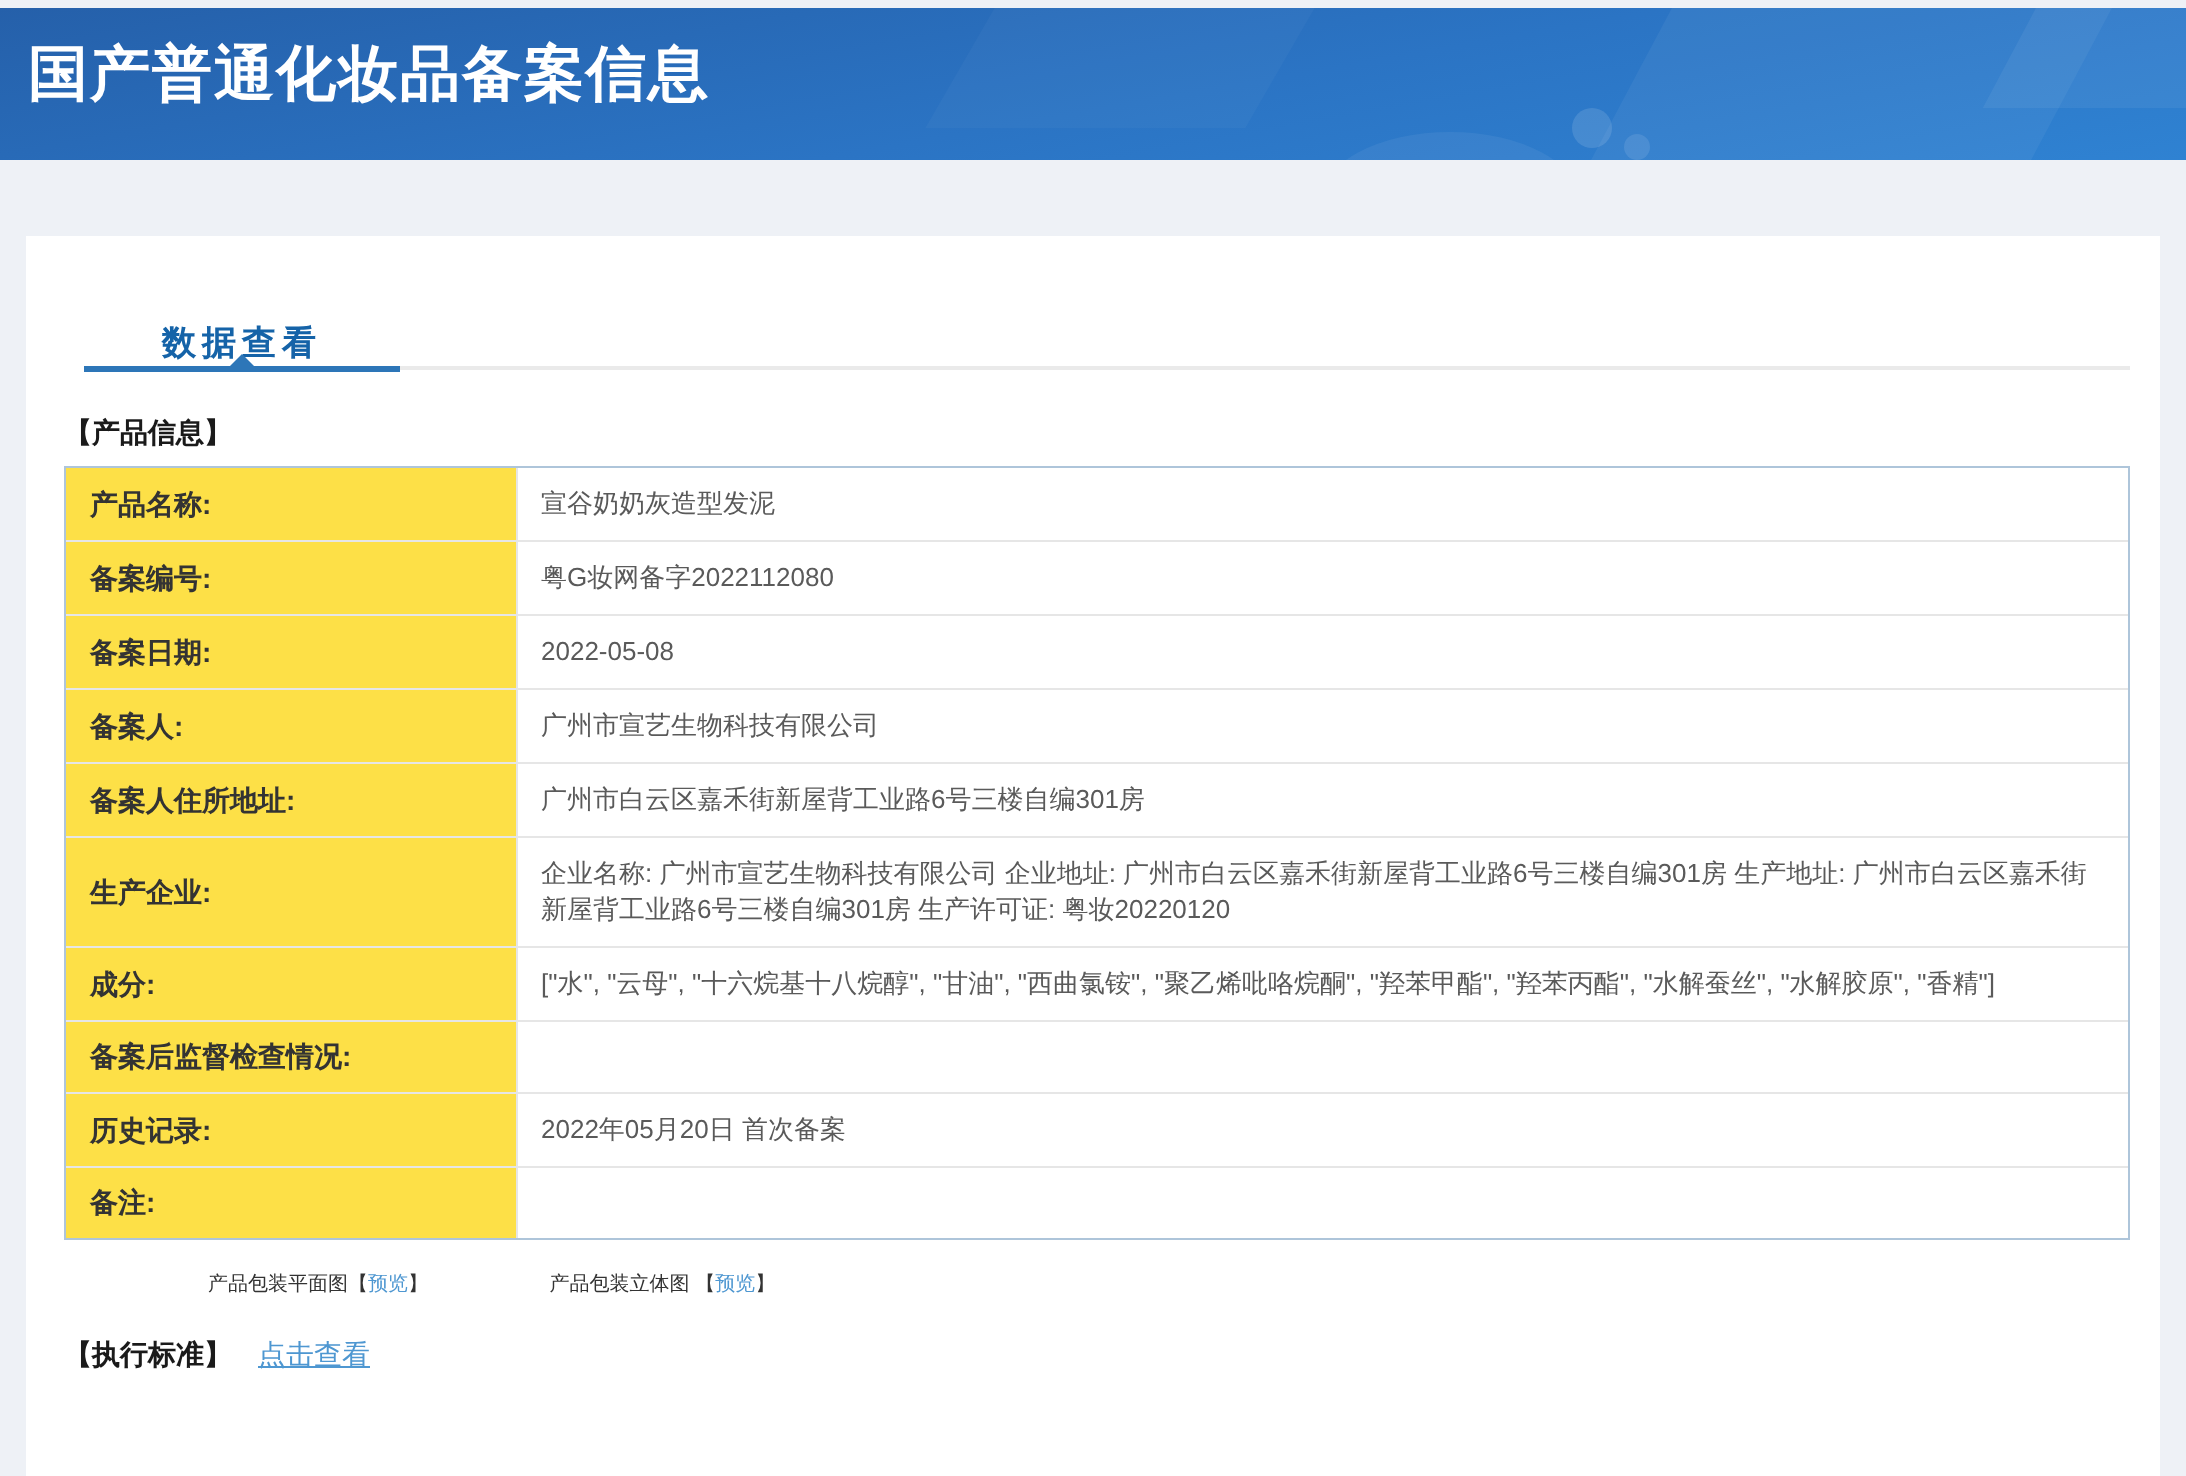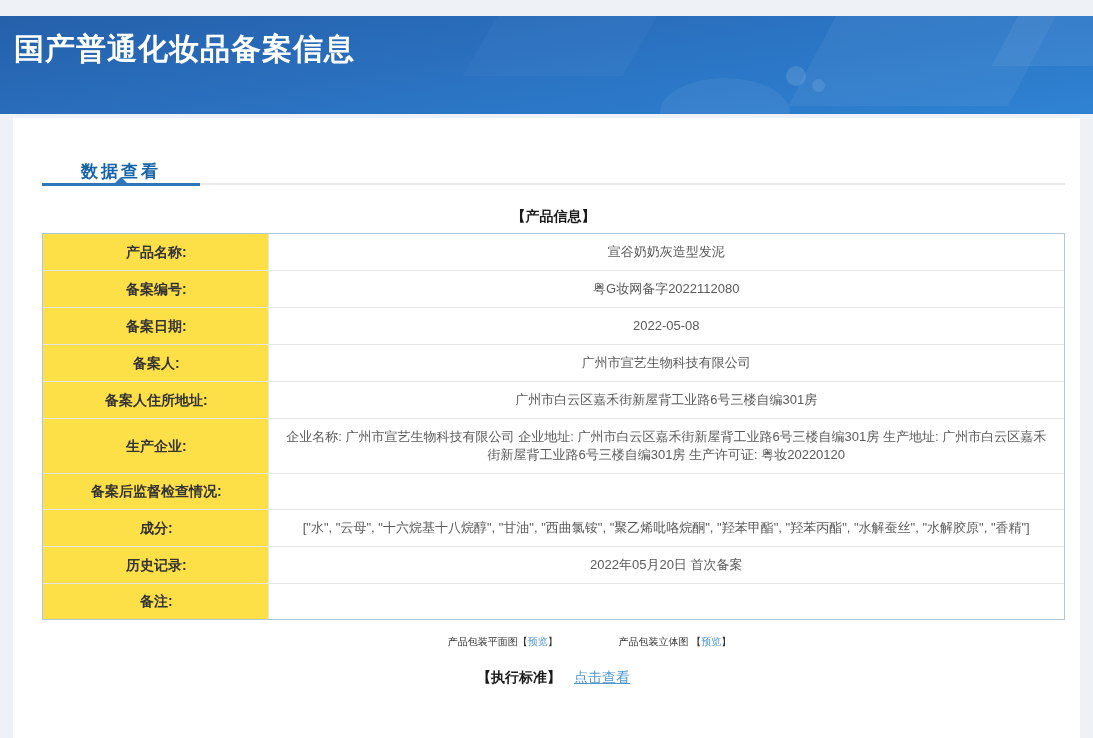--- a/index.html
+++ b/index.html
@@ -6,21 +6,21 @@
   html, body {
     width: 1093px; height: 738px;
     background: #eef1f6;
     font-family: "Liberation Sans", "DejaVu Sans", sans-serif;
     overflow: hidden;
     position: relative;
   }
 
   
   .banner {
-    position: absolute; top: 16px; left: 0; width: 1093px; height: 98px;
+    position: absolute; top: 4px; left: 0; width: 1093px; height: 76px;
     background: linear-gradient(170deg, #225fa9 0%, #2560aa 0%, #2b74c4 55%, #2f82d2 100%);
     overflow: hidden;
   }
   .banner-title {
     position: absolute; left: 14px; top: 13px;
     color: #ffffff; font-size: 30px; font-weight: bold; letter-spacing: 1px;
   }
   .deco { position: absolute; }
   .deco-quad1 { left: 820px; top: -30px; width: 220px; height: 120px;
     background: rgba(255,255,255,0.05); transform: skewX(-28deg); }
@@ -56,21 +56,21 @@
     cursor: pointer;
   }
   .tab-arrow {
     position: absolute; left: 50%; margin-left: -6px; bottom: 0;
     width: 0; height: 0;
     border-left: 6px solid transparent;
     border-right: 6px solid transparent;
     border-bottom: 6px solid #2d76b8;
   }
 
-  .content { padding: 0 15px 0 29px; text-align: center; }
+  .content { padding: 0 15px 0 19px; }
   .section-title {
     font-size: 14px; font-weight: bold; color: #1a1a1a;
     margin: 23px 0 7px 0;
   }
 
   
   .table-wrap { border: 1px solid #aec5da; }
   table.info-table { width: 100%; border-collapse: collapse; table-layout: fixed; }
   .info-table td { vertical-align: middle; }
   .info-table tr + tr td { border-top: 1px solid #e6e6e6; }
@@ -143,26 +143,26 @@
         </tr>
         <tr>
           <td class="lbl">备案人住所地址:</td>
           <td class="val">广州市白云区嘉禾街新屋背工业路6号三楼自编301房</td>
         </tr>
         <tr>
           <td class="lbl">生产企业:</td>
           <td class="val">企业名称: 广州市宣艺生物科技有限公司 企业地址: 广州市白云区嘉禾街新屋背工业路6号三楼自编301房 生产地址: 广州市白云区嘉禾街新屋背工业路6号三楼自编301房 生产许可证: 粤妆20220120</td>
         </tr>
         <tr>
+          <td class="lbl">成分:</td>
+          <td class="val">["水", "云母", "十六烷基十八烷醇", "甘油", "西曲氯铵", "聚乙烯吡咯烷酮", "羟苯甲酯", "羟苯丙酯", "水解蚕丝", "水解胶原", "香精"]</td>
+        </tr>
+        <tr>
           <td class="lbl">备案后监督检查情况:</td>
           <td class="val"></td>
-        </tr>
-        <tr>
-          <td class="lbl">成分:</td>
-          <td class="val">["水", "云母", "十六烷基十八烷醇", "甘油", "西曲氯铵", "聚乙烯吡咯烷酮", "羟苯甲酯", "羟苯丙酯", "水解蚕丝", "水解胶原", "香精"]</td>
         </tr>
         <tr>
           <td class="lbl">历史记录:</td>
           <td class="val">2022年05月20日 首次备案</td>
         </tr>
         <tr>
           <td class="lbl">备注:</td>
           <td class="val"></td>
         </tr>
       </tbody>

